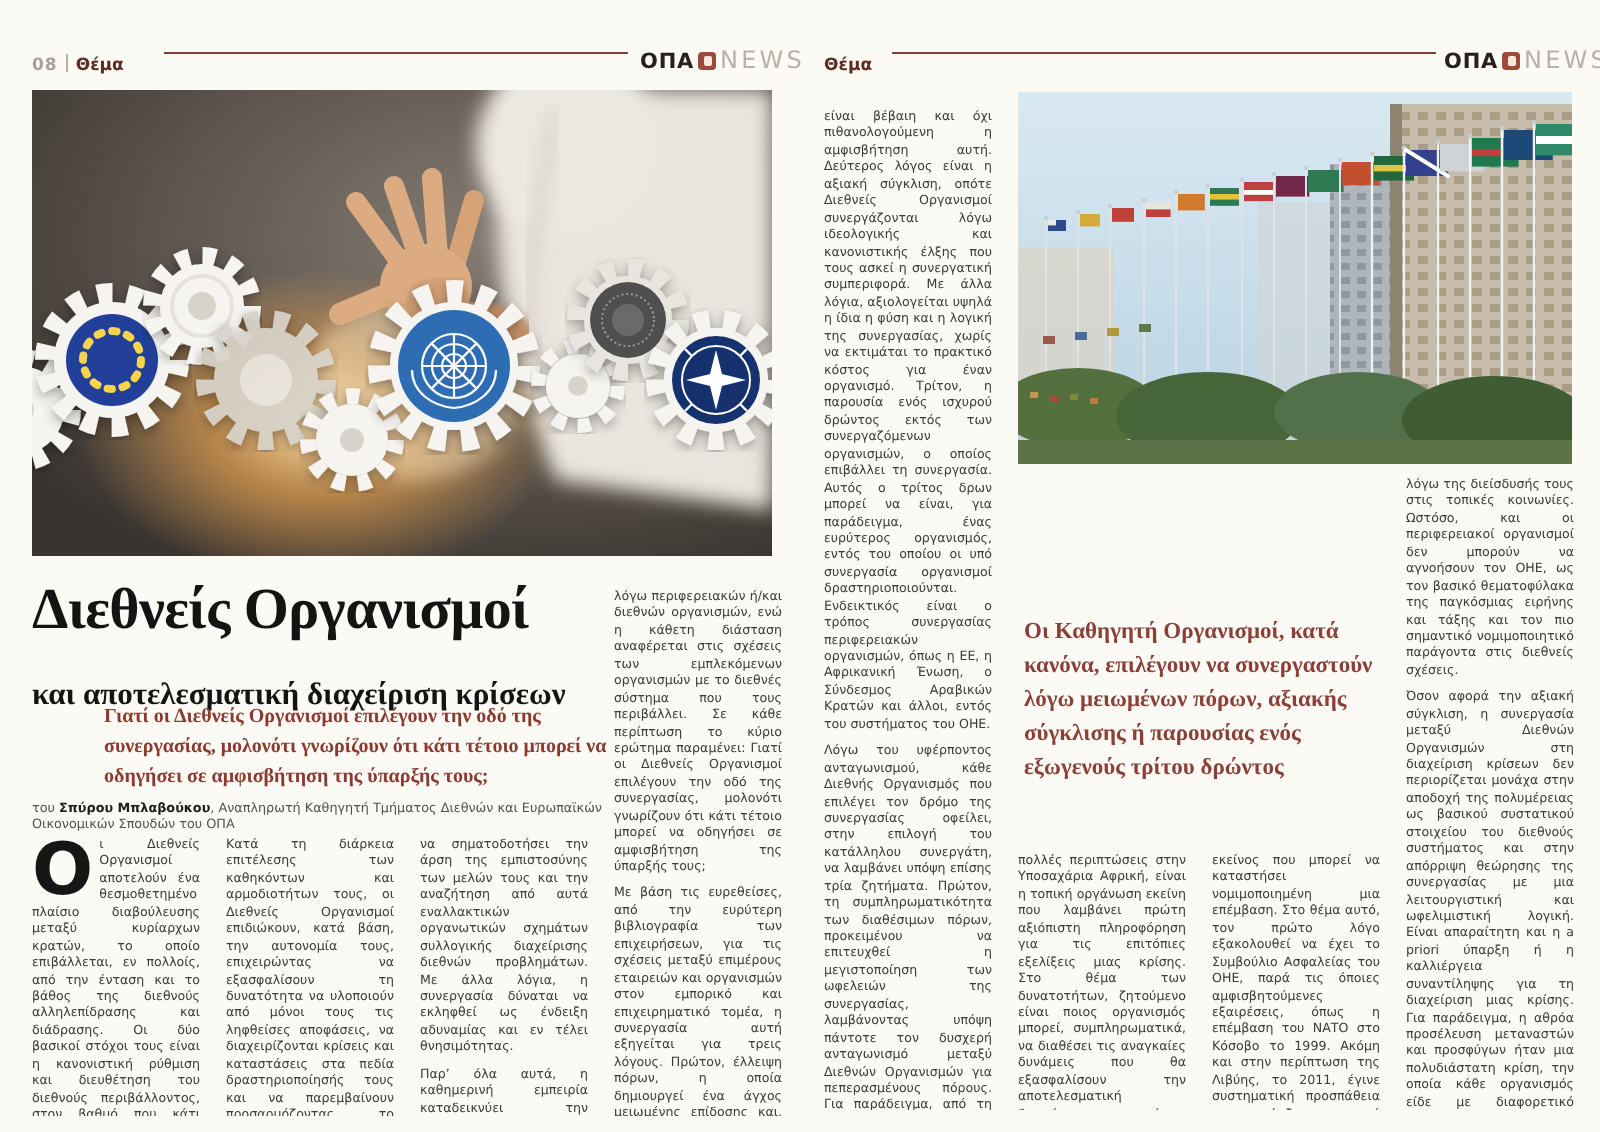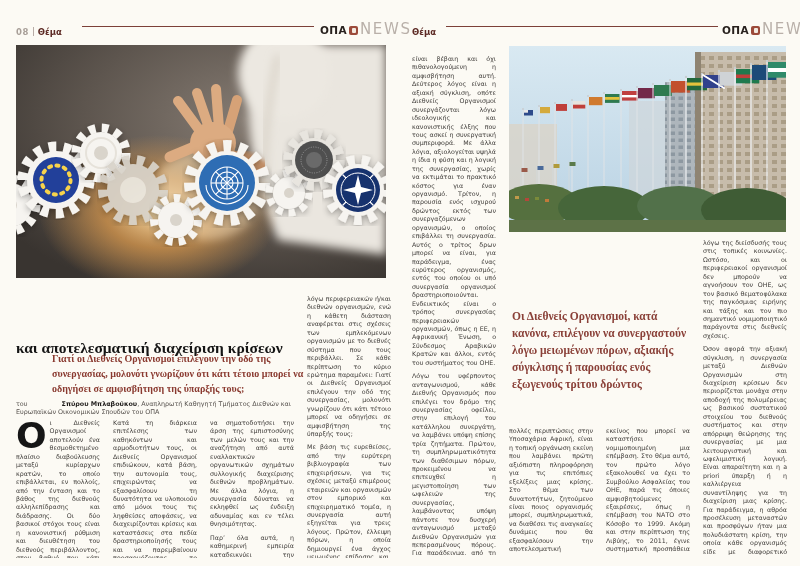--- a/index.html
+++ b/index.html
@@ -10,29 +10,29 @@
   .pagenum{font-size:8.5px;font-weight:bold;color:#a89f98;letter-spacing:.5px;}
   .vbar{display:inline-block;width:1px;height:9px;background:#b8aca6;margin:0 4px -1px 4px;}
   .kicker{font-size:8.5px;font-weight:bold;color:#5d2a24;}
   .rule{height:1px;background:#7c4038;}
   .brand{white-space:nowrap;}
   .brand-opa{font-size:10.5px;font-weight:900;color:#27201d;letter-spacing:.4px;margin-top:20px;}
   .brand-icon{display:inline-block;width:9px;height:9px;background:#9c4a3a;border-radius:2px;
     margin:0 2px -1px 2px;position:relative;}
   .brand-icon:after{content:"";position:absolute;left:2.5px;top:2px;width:4px;height:5px;
     background:#f3e9df;border-radius:1px;}
-  .brand-news{font-size:15px;color:#b9b0a9;letter-spacing:1.6px;}
+  .brand-news{font-size:12px;color:#b9b0a9;letter-spacing:1.6px;}
   
   .title{font-family:"Liberation Serif",serif;font-weight:bold;color:#141414;font-size:29px;
     line-height:1;letter-spacing:-.3px;}
   .subtitle{font-family:"Liberation Serif",serif;font-weight:bold;color:#141414;font-size:15.5px;margin-top:12px;}
   .deck{font-family:"Liberation Serif",serif;font-weight:bold;color:#8a3a30;font-size:10px;
     line-height:15px;width:262px;margin-left:36px;}
   .byline{font-size:6.4px;color:#55504c;width:300px;}
-  .byline b{color:#1f1c1a;margin-left:32px;}
+  .byline b{color:#1f1c1a;}
   .col{position:absolute;width:84px;font-size:6.3px;line-height:1.34;color:#3d3a37;
     text-align:justify;overflow:hidden;}
   .col p{margin:0 0 5px 0;}
   .dropcap{float:left;font-size:36px;line-height:29px;font-weight:bold;color:#161616;
     margin:2px 3px 0 0;}
   .quote{font-family:"Liberation Serif",serif;font-weight:bold;color:#8a4038;font-size:11.5px;
     line-height:17px;width:176px;}
   .photo{overflow:hidden;}
   svg{display:block;}
 </style>
@@ -166,20 +166,21 @@
         <g stroke="#fff" stroke-width="1.2">
           <line x1="12" y1="12" x2="15.5" y2="15.5"></line>
             <line x1="-12" y1="12" x2="-15.5" y2="15.5"></line>
           <line x1="12" y1="-12" x2="15.5" y2="-15.5"></line>
             <line x1="-12" y1="-12" x2="-15.5" y2="-15.5"></line>
         </g>
       </g>
     </svg>
   </div>
 
+  <div class="abs title" style="left:16px;top:291px;">Διεθνείς Οργανισμοί</div>
   <div class="abs subtitle" style="left:16px;top:327px;">και αποτελεσματική διαχείριση κρίσεων</div>
   <div class="abs deck" style="left:16px;top:351px;">Γιατί οι Διεθνείς Οργανισμοί επιλέγουν την οδό της συνεργασίας, μολονότι γνωρίζουν ότι κάτι τέτοιο μπορεί να οδηγήσει σε αμφισβήτηση της ύπαρξής τους;</div>
   <div class="abs byline" style="left:16px;top:400px;">
     <span>του</span>
     <b>Σπύρου Μπλαβούκου</b><span>, Αναπληρωτή Καθηγητή Τμήματος Διεθνών και Ευρωπαϊκών Οικονομικών Σπουδών του ΟΠΑ</span>
   </div>
 
   <div class="col" style="left:16px;top:419px;height:139px;">
     <p><span class="dropcap">Ο</span><span>ι Διεθνείς Οργανισμοί αποτελούν ένα θεσμοθετημένο πλαίσιο διαβούλευσης μεταξύ κυρίαρχων κρατών, το οποίο επιβάλλεται, εν πολλοίς, από την ένταση και το βάθος της διεθνούς αλληλεπίδρασης και διάδρασης. Οι δύο βασικοί στόχοι τους είναι η κανονιστική ρύθμιση και διευθέτηση του διεθνούς περιβάλλοντος, στον βαθμό που κάτι τέτοιο είναι επιθυμητό από τα μέλη του οργανισμού και πολιτικώς εφικτό, καθώς επίσης η αποτροπή ασυντόνιστης και, κατά βάση, συγκρουσιακής δράσης των κρατών με επιζήμια αποτελέσματα.</span></p>
   </div>
@@ -339,21 +340,21 @@
         <ellipse cx="238" cy="164" rx="46" ry="22" fill="#3f5c35"></ellipse>
         <rect x="0" y="174" width="277" height="12" fill="#5d7247"></rect>
         <rect x="6" y="150" width="4" height="3" fill="#c09a4a"></rect>
           <rect x="16" y="152" width="4" height="3" fill="#b3473a"></rect>
         <rect x="26" y="151" width="4" height="3" fill="#7a8a3a"></rect>
           <rect x="36" y="153" width="4" height="3" fill="#c07a3a"></rect>
       </g>
     </svg>
   </div>
 
-  <div class="abs quote" style="left:512px;top:308px;">Οι Διεθνείς Οργανισμοί, κατά κανόνα, επιλέγουν να συνεργαστούν λόγω μειωμένων πόρων, αξιακής σύγκλισης ή παρουσίας ενός εξωγενούς τρίτου δρώντος</div>
+  <div class="abs quote" style="left:512px;top:308px;">Οι Καθηγητή Οργανισμοί, κατά κανόνα, επιλέγουν να συνεργαστούν λόγω μειωμένων πόρων, αξιακής σύγκλισης ή παρουσίας ενός εξωγενούς τρίτου δρώντος</div>
 
   <div class="col" style="left:509px;top:427px;height:128px;">
     <p>πολλές περιπτώσεις στην Υποσαχάρια Αφρική, είναι η τοπική οργάνωση εκείνη που λαμβάνει πρώτη αξιόπιστη πληροφόρηση για τις επιτόπιες εξελίξεις μιας κρίσης. Στο θέμα των δυνατοτήτων, ζητούμενο είναι ποιος οργανισμός μπορεί, συμπληρωματικά, να διαθέσει τις αναγκαίες δυνάμεις που θα εξασφαλίσουν την αποτελεσματική διαχείριση μιας κρίσης. Στο πλαίσιο αυτό αναπτύχθηκαν στενότερες οργανικές σχέσεις μεταξύ ΕΕ και ΝΑΤΟ, λόγω της άμεσης πρόσβασης του δεύτερου σε επιχειρησιακούς πόρους και ευρωπαϊκές δυνάμεις για τη διαχείριση μιας κρίσης. Τέλος, στο θέμα της νομιμοποίησης, αναζητείται</p>
   </div>
   <div class="col" style="left:606px;top:427px;height:128px;">
     <p>εκείνος που μπορεί να καταστήσει νομιμοποιημένη μια επέμβαση. Στο θέμα αυτό, τον πρώτο λόγο εξακολουθεί να έχει το Συμβούλιο Ασφαλείας του ΟΗΕ, παρά τις όποιες αμφισβητούμενες εξαιρέσεις, όπως η επέμβαση του ΝΑΤΟ στο Κόσοβο το 1999. Ακόμη και στην περίπτωση της Λιβύης, το 2011, έγινε συστηματική προσπάθεια να υπάρξει σχετική εξουσιοδότηση του Συμβουλίου Ασφαλείας των Ηνωμένων Εθνών, γεγονός που επιβεβαιώνει τον νομιμοποιητικό ρόλο του ΟΗΕ στη διεθνή τάξη.</p>
   </div>
   <div class="col" style="left:703px;top:239px;height:316px;">
     <p>λόγω της διείσδυσής τους στις τοπικές κοινωνίες. Ωστόσο, και οι περιφερειακοί οργανισμοί δεν μπορούν να αγνοήσουν τον ΟΗΕ, ως τον βασικό θεματοφύλακα της παγκόσμιας ειρήνης και τάξης και τον πιο σημαντικό νομιμοποιητικό παράγοντα στις διεθνείς σχέσεις.</p>
     <p>Όσον αφορά την αξιακή σύγκλιση, η συνεργασία μεταξύ Διεθνών Οργανισμών στη διαχείριση κρίσεων δεν περιορίζεται μονάχα στην αποδοχή της πολυμέρειας ως βασικού συστατικού στοιχείου του διεθνούς συστήματος και στην απόρριψη θεώρησης της συνεργασίας με μια λειτουργιστική και ωφελιμιστική λογική. Είναι απαραίτητη και η a priori ύπαρξη ή η καλλιέργεια συναντίληψης για τη διαχείριση μιας κρίσης. Για παράδειγμα, η αθρόα προσέλευση μεταναστών και προσφύγων ήταν μια πολυδιάστατη κρίση, την οποία κάθε οργανισμός είδε με διαφορετικό τρόπο, δυσχεραίνοντας τον συντονισμό στη διαχείρισή της.</p>

